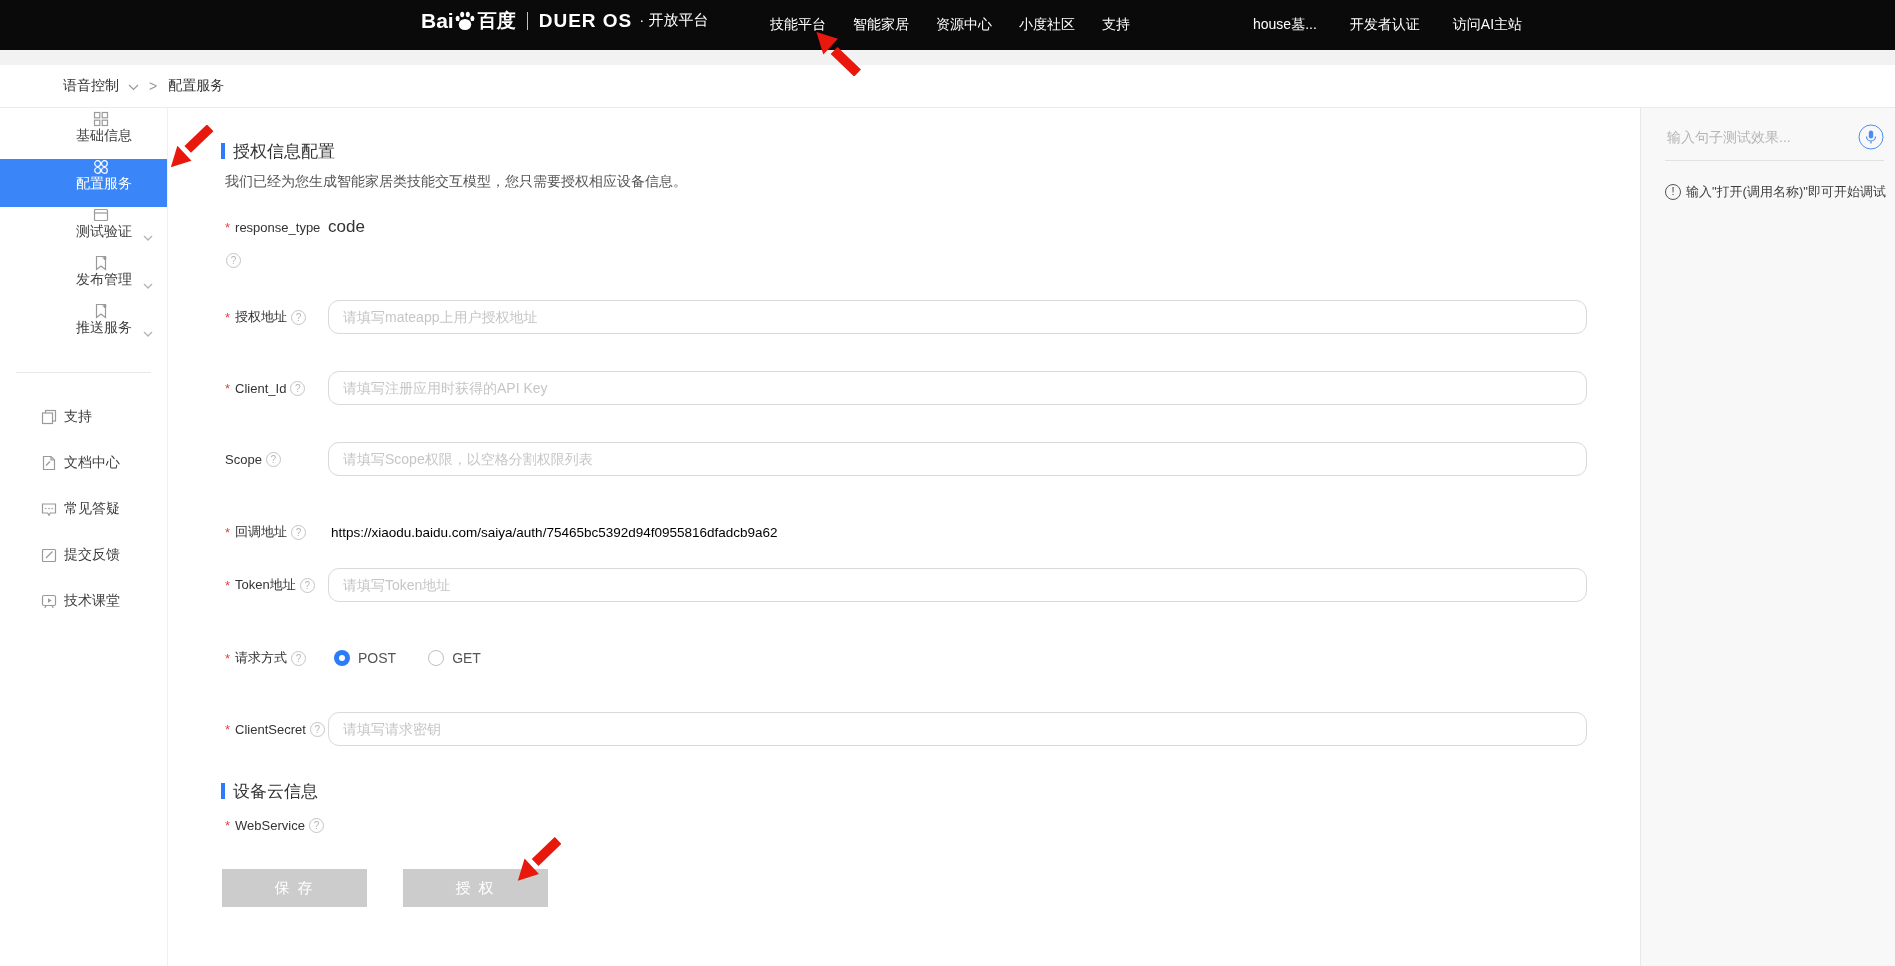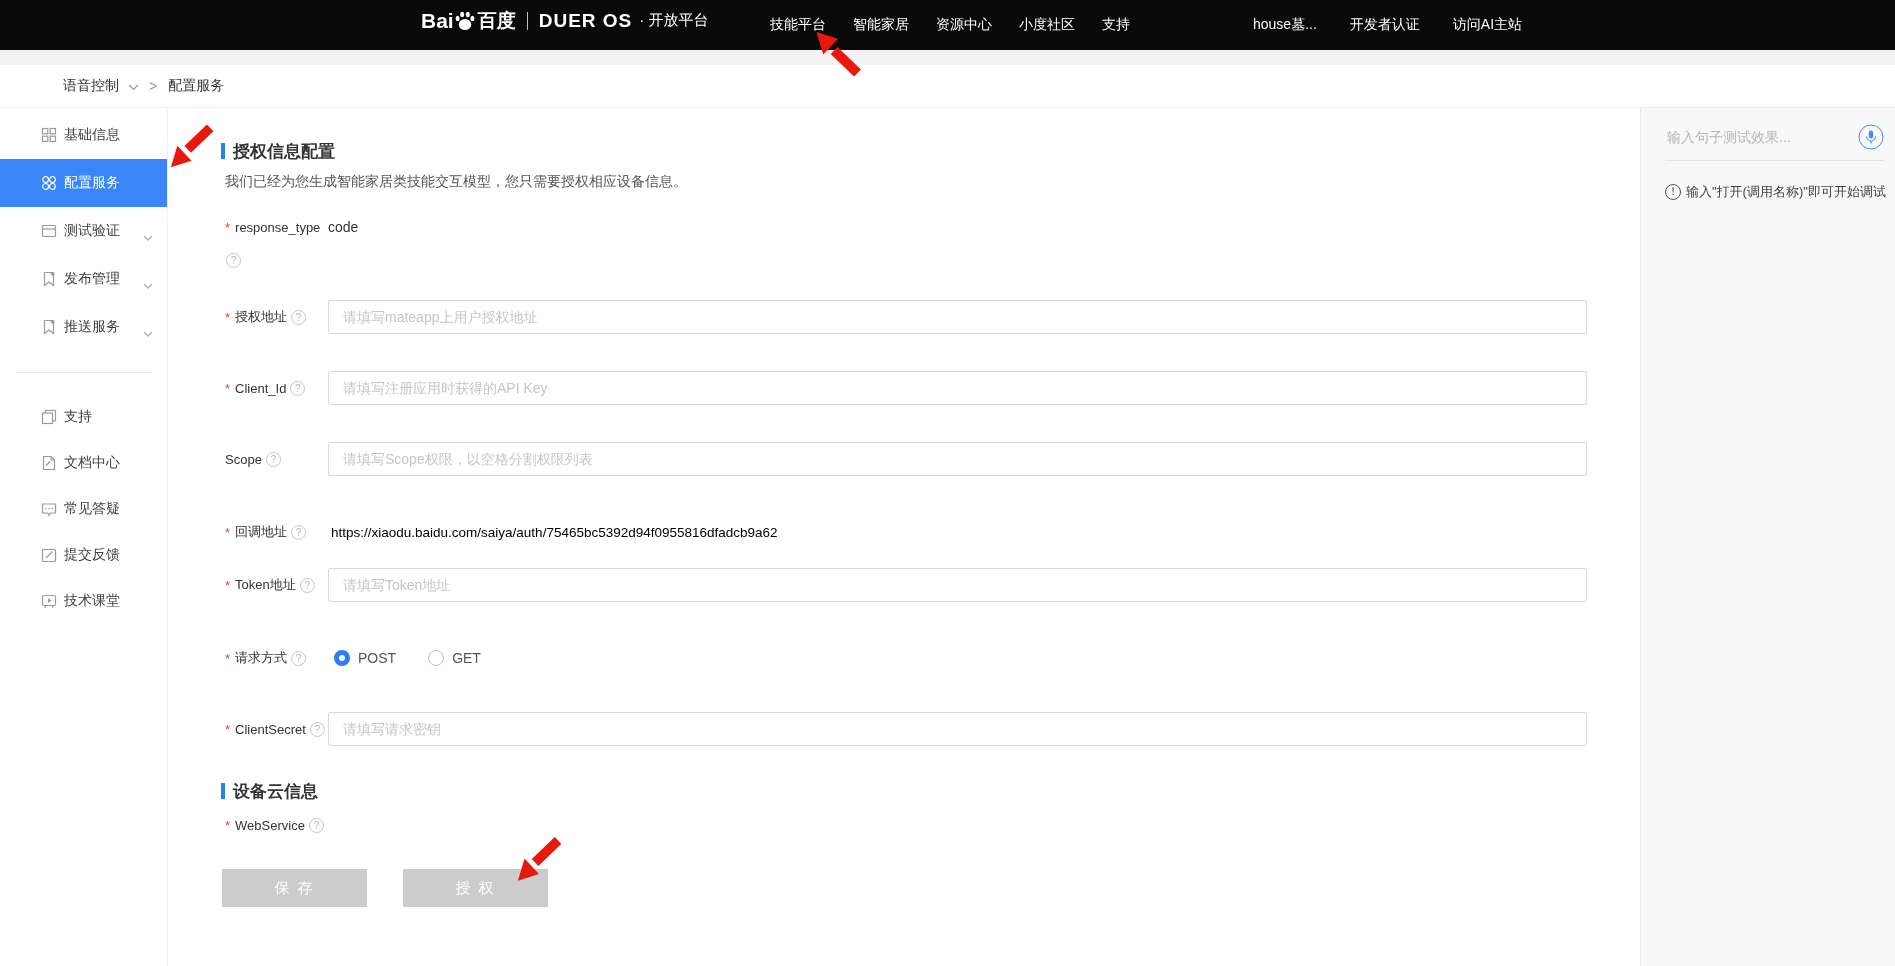--- a/index.html
+++ b/index.html
@@ -20,42 +20,42 @@
   .topbar-right span{color:#fff;font-size:14px;cursor:pointer;white-space:nowrap;}
 
   
   .subbar{position:absolute;left:0;top:50px;width:1895px;height:15px;background:#f2f2f3;}
   .breadcrumb-bar{position:absolute;left:0;top:65px;width:1895px;height:43px;background:#fff;border-bottom:1px solid #ebebeb;box-sizing:border-box;display:flex;align-items:center;padding-left:63px;font-size:14px;color:#333;}
   .bc-chev{margin:2px 10px 0 9px;}
   .bc-sep{color:#999;margin-right:11px;}
 
   
   .sidebar{position:absolute;left:0;top:108px;bottom:0;width:168px;background:#fff;border-right:1px solid #f0f0f0;box-sizing:border-box;padding-top:3px;}
-  .side-item{height:48px;display:flex;align-items:center;padding-left:41px;position:relative;color:#404040;font-size:14px;cursor:pointer;}
+  .side-item{height:48px;display:flex;align-items:center;padding-left:41px;position:relative;color:#404040;font-size:14px;cursor:pointer;flex-direction:column;}
   .side-item .ic{width:16px;height:16px;margin-right:7px;flex:none;display:flex;}
   .side-item.active{background:#3a86f8;color:#fff;}
   .side-item .chev{position:absolute;right:14px;top:21px;}
   .side-divider{height:1px;background:#e7e7e7;margin:21px 16px;}
   .support-item{height:46px;display:flex;align-items:center;padding-left:41px;color:#404040;font-size:14px;cursor:pointer;}
   .support-item .ic{width:16px;height:16px;margin-right:7px;flex:none;display:flex;}
 
   
   .main{position:absolute;left:169px;top:108px;width:1471px;bottom:0;background:#fff;box-sizing:border-box;padding:32px 0 0 56px;}
   .sec-title{display:flex;align-items:center;height:22px;margin-left:-4px;}
   .sec-title .bar{width:4px;height:16px;background:#2b7cf7;margin-right:8px;flex:none;}
-  .sec-title .txt{font-size:17px;font-weight:bold;color:#333;}
+  .sec-title .txt{font-size:17px;font-weight:normal;color:#333;}
   .desc{margin-top:11px;height:20px;font-size:14px;color:#555;}
   .row{display:flex;align-items:center;}
   .lbl{width:103px;flex:none;display:flex;align-items:center;font-size:13px;color:#333;white-space:nowrap;}
   .req{color:#e34242;margin-right:5px;font-size:13px;}
   .help{width:15px;height:15px;box-sizing:border-box;border:1px solid #c5c5c5;border-radius:50%;color:#b5b5b5;font-size:10px;line-height:13px;text-align:center;margin-left:4px;flex:none;cursor:pointer;}
   .ctrl{width:1259px;flex:none;display:flex;align-items:center;}
-  .txt-input{width:100%;box-sizing:border-box;height:34px;border:1px solid #d9d9d9;border-radius:2px;padding:0 14px;font-size:14px;color:#6d28d9;background:#fff;outline:none;}
+  .txt-input{width:100%;box-sizing:border-box;height:34px;border:1px solid #d9d9d9;border-radius:11px;padding:0 14px;font-size:14px;color:#6d28d9;background:#fff;outline:none;}
   .txt-input::placeholder{color:#c6c6c6;}
-  .static-val{font-size:14px;color:#333;}
+  .static-val{font-size:17px;color:#333;}
   .url-val{font-size:13.5px;color:#000000;padding-left:3px;}
   .row-response{margin-top:24px;height:20px;}
   .help-row{margin-top:16px;height:16px;display:flex;}
   .help-row .help{margin-left:1px;}
   .row-auth{margin-top:31px;}
   .row-g37{margin-top:37px;}
   .row-callback{margin-top:46px;height:20px;}
   .row-token{margin-top:26px;}
   .row-method{margin-top:46px;height:20px;}
   .row-secret{margin-top:44px;}

